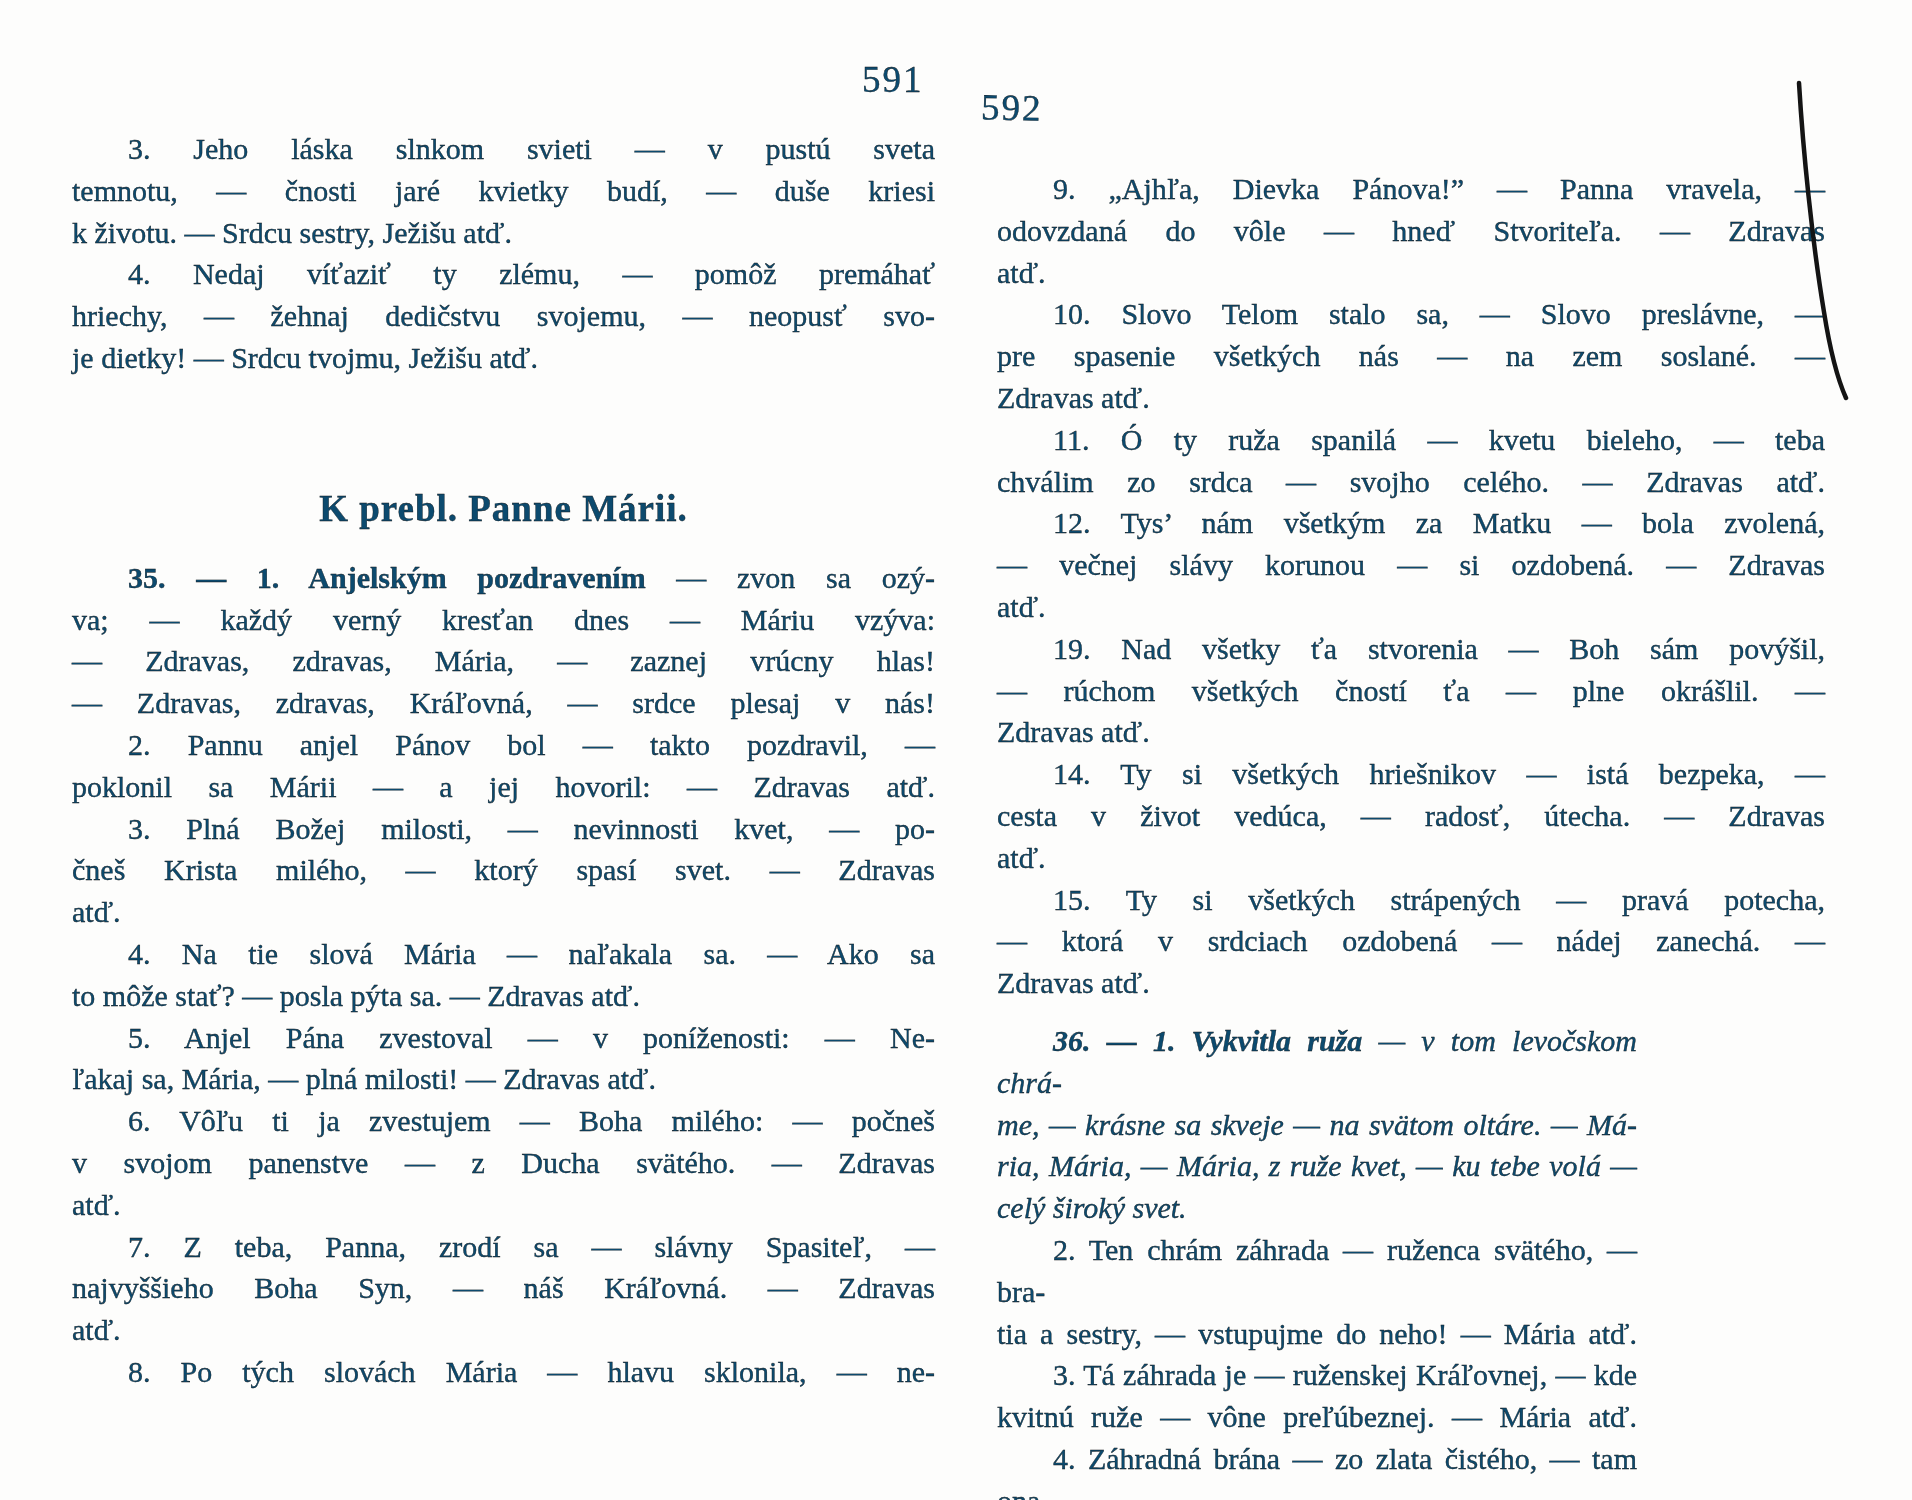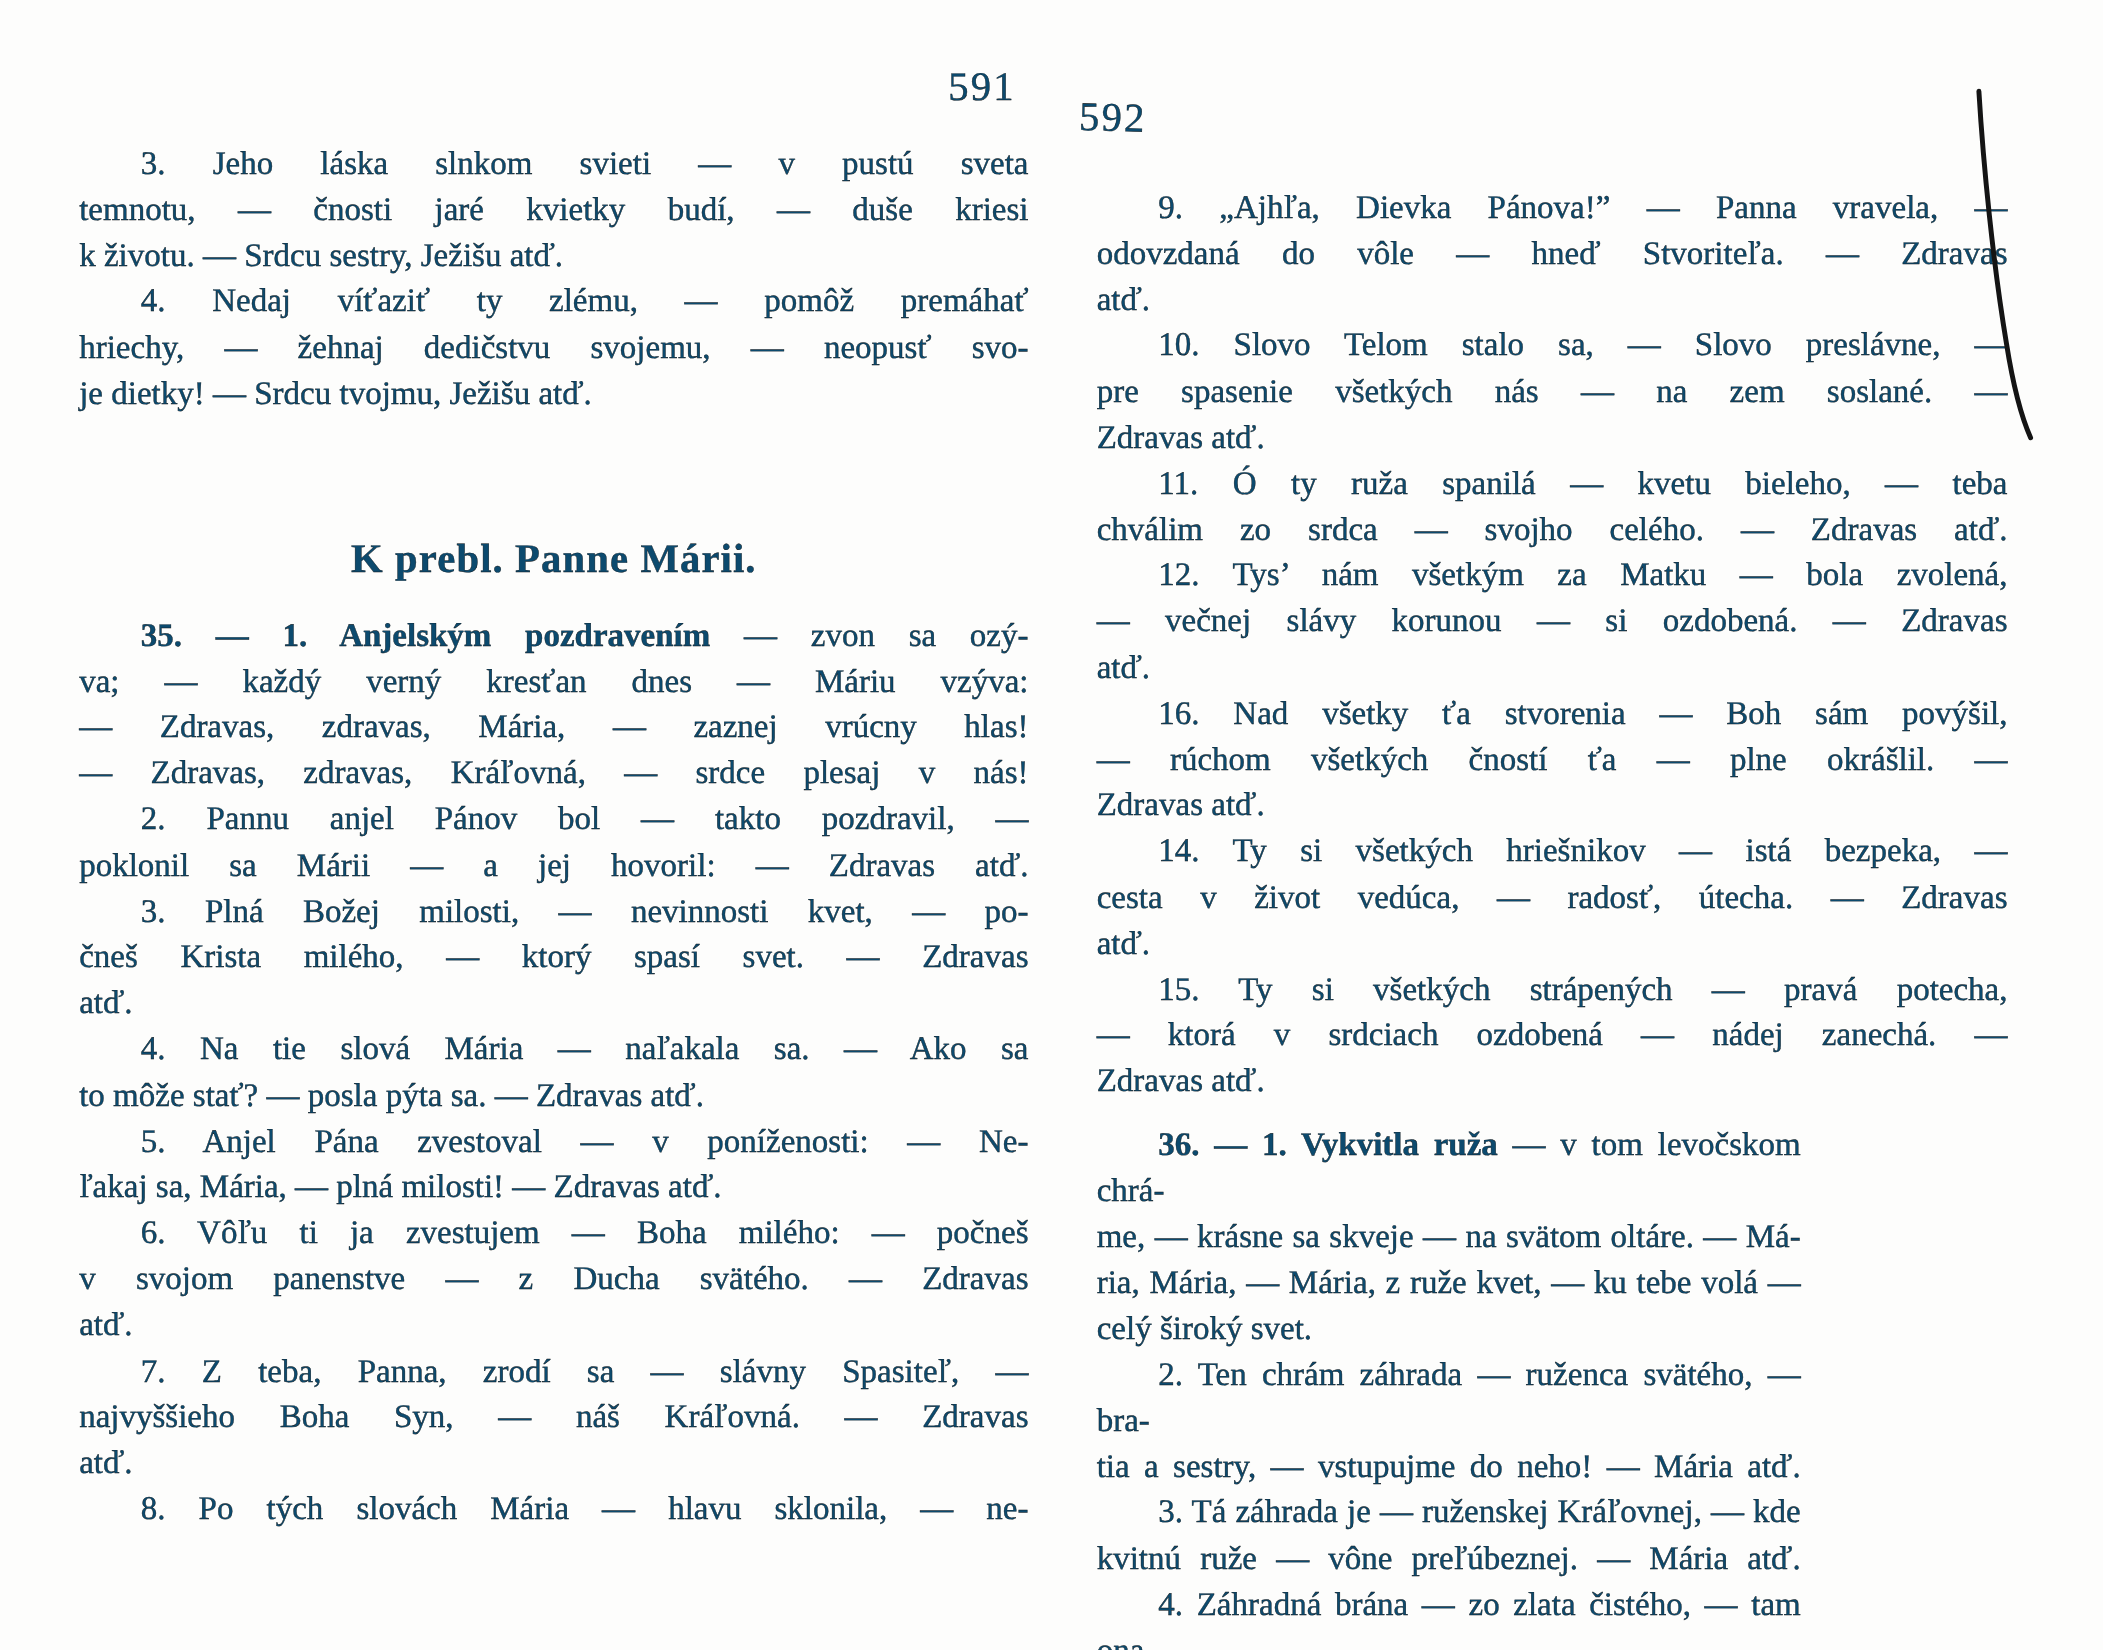--- a/index.html
+++ b/index.html
@@ -16,21 +16,21 @@
     position:absolute;
     font-size:37px;
     letter-spacing:2px;
   }
   .pagenum-left{left:862px;top:58px;}
   .pagenum-right{left:981px;top:86px;transform:rotate(1.5deg);}
   .col{position:absolute;}
   .col-left{left:72px;top:128px;width:863px;}
   .col-right{left:997px;top:168px;width:828px;}
   .para{margin:0;}
-  .para.gap-before{margin-top:16px;}
+  .para.gap-before{margin-top:16px;font-style:italic;}
   .para.narrow{width:640px;}
   .line{
     font-size:30px;
     line-height:41.8px;
     text-align:justify;
     text-align-last:justify;
   }
   .line.indent{text-indent:56px;}
   .line.flush{text-align-last:left;}
   .bb{font-weight:bold;}
@@ -121,21 +121,21 @@
       <div class="para">
         <div class="line indent">11. Ó ty ruža spanilá — kvetu bieleho, — teba</div>
         <div class="line">chválim zo srdca — svojho celého. — Zdravas atď.</div>
       </div>
       <div class="para">
         <div class="line indent">12. Tys’ nám všetkým za Matku — bola zvolená,</div>
         <div class="line">— večnej slávy korunou — si ozdobená. — Zdravas</div>
         <div class="line flush">atď.</div>
       </div>
       <div class="para">
-        <div class="line indent">16. Nad všetky ťa stvorenia — Boh sám povýšil,</div>
+        <div class="line indent">19. Nad všetky ťa stvorenia — Boh sám povýšil,</div>
         <div class="line">— rúchom všetkých čností ťa — plne okrášlil. —</div>
         <div class="line flush">Zdravas atď.</div>
       </div>
       <div class="para">
         <div class="line indent">14. Ty si všetkých hriešnikov — istá bezpeka, —</div>
         <div class="line">cesta v život vedúca, — radosť, útecha. — Zdravas</div>
         <div class="line flush">atď.</div>
       </div>
       <div class="para">
         <div class="line indent">15. Ty si všetkých strápených — pravá potecha,</div>

